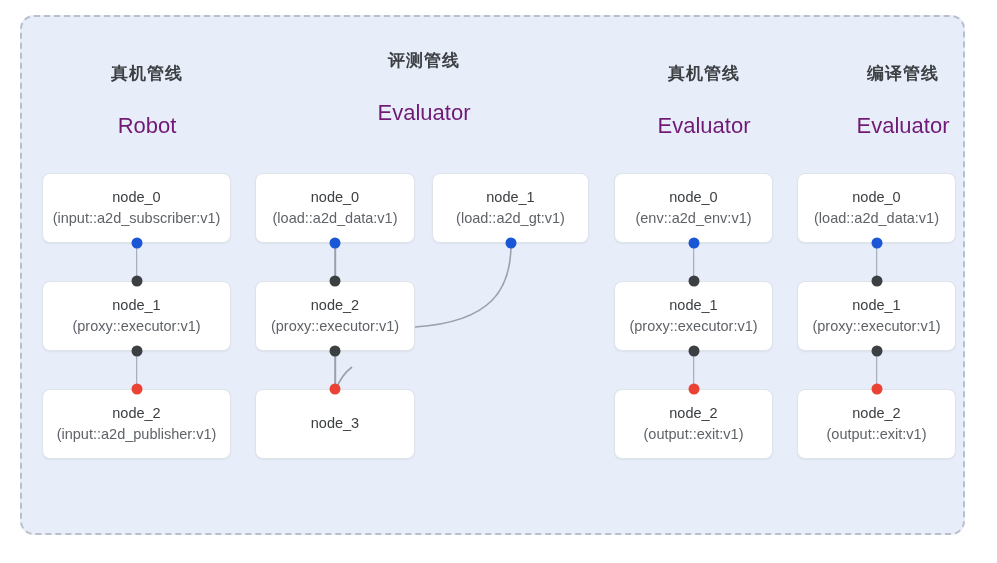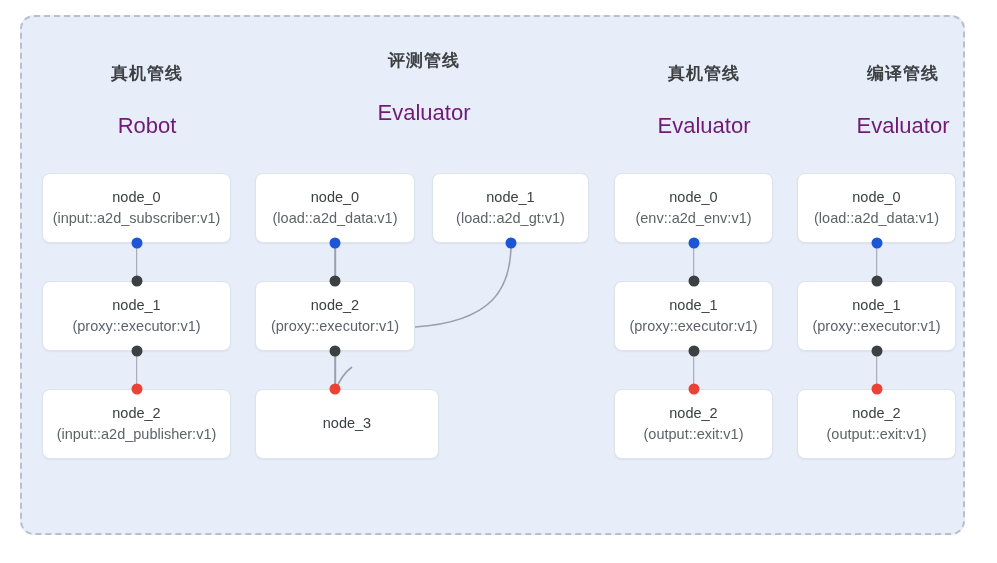--- a/index.html
+++ b/index.html
@@ -164,21 +164,21 @@
       <div class="node-type">(load::a2d_data:v1)</div>
     </div>
     <div class="node-box" style="left:198px; top:156px; width:157px; height:70px;">
       <div class="node-id">node_1</div>
       <div class="node-type">(load::a2d_gt:v1)</div>
     </div>
     <div class="node-box" style="left:21px; top:264px; width:160px; height:70px;">
       <div class="node-id">node_2</div>
       <div class="node-type">(proxy::executor:v1)</div>
     </div>
-    <div class="node-box" style="left:21px; top:372px; width:184px; height:70px;">
+    <div class="node-box" style="left:21px; top:372px; width:160px; height:70px;">
       <div class="node-id">node_3</div>
     </div>
 
     <div class="link-straight" style="left:101px; top:226px; height:38px;"></div>
     <div class="link-straight" style="left:101px; top:334px; height:38px;"></div>
 
     <div class="port port-out" style="left:101px; top:226px;"></div>
     <div class="port port-out" style="left:277px; top:226px;"></div>
     <div class="port port-mid" style="left:101px; top:264px;"></div>
     <div class="port port-mid" style="left:101px; top:334px;"></div>

